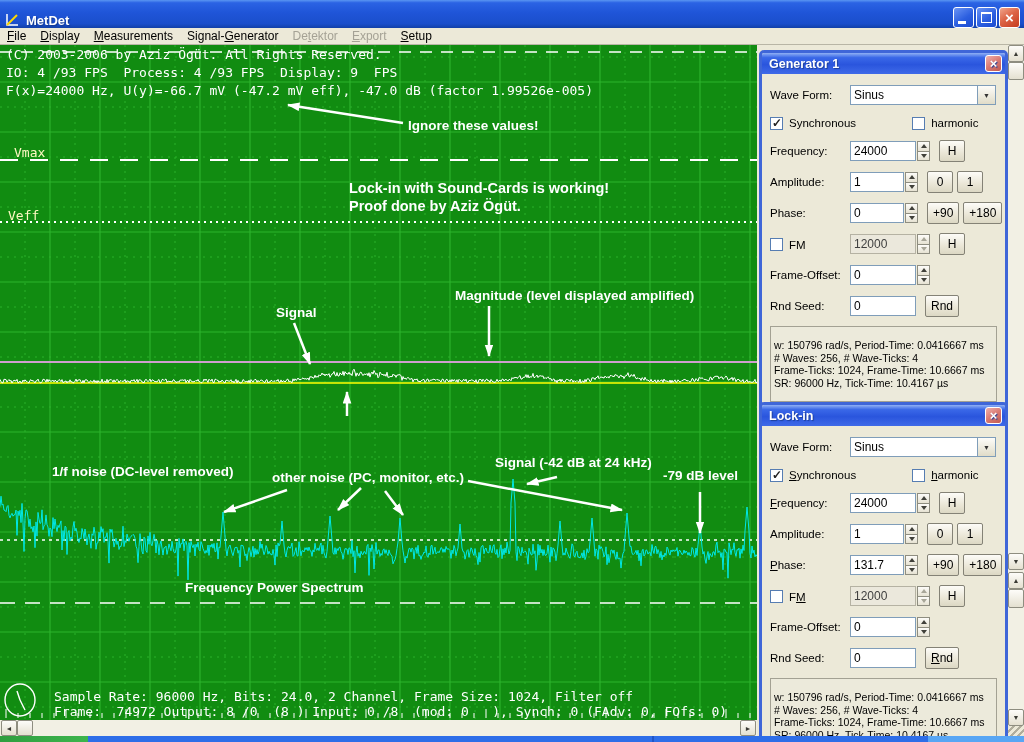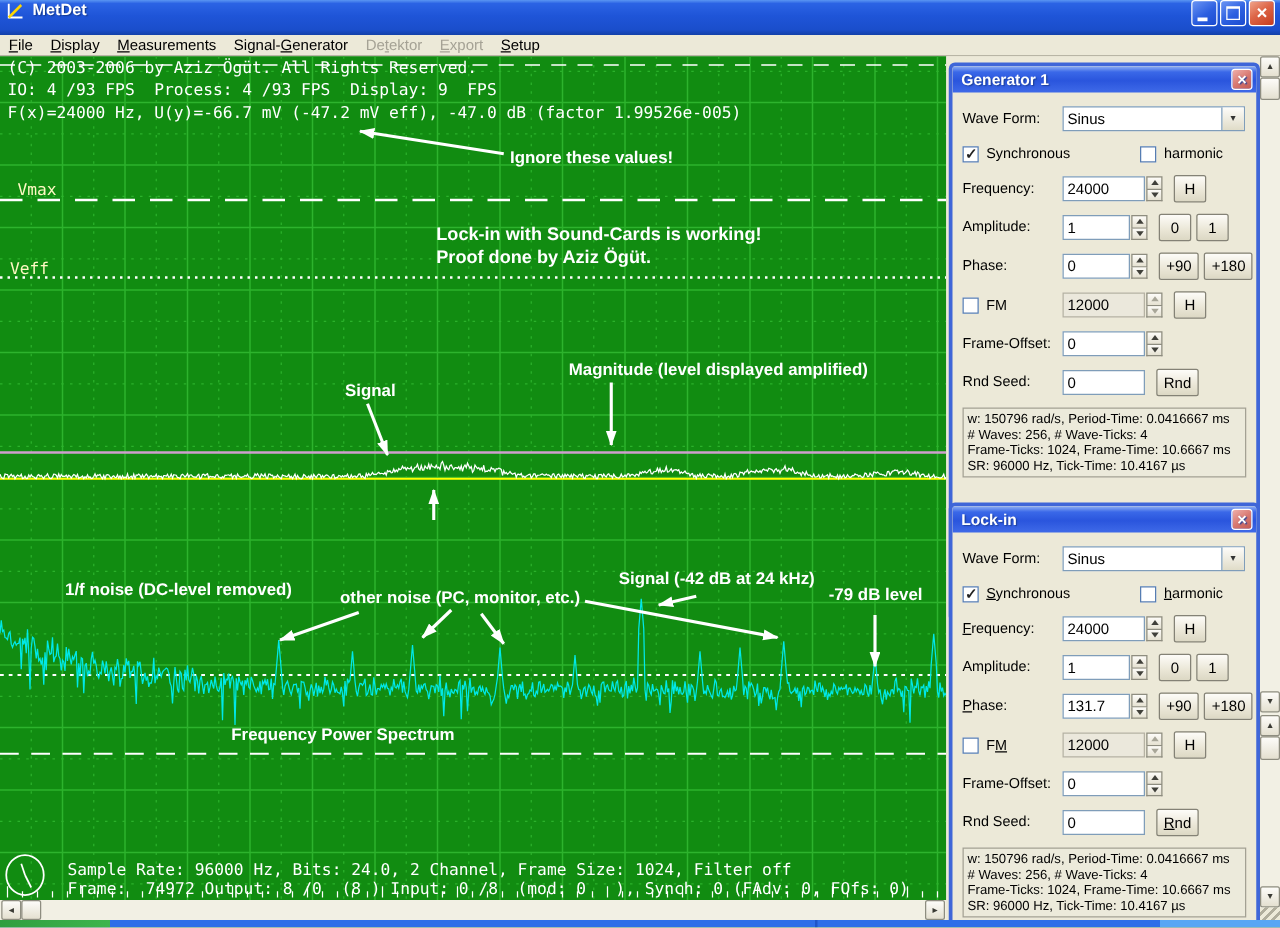--- a/index.html
+++ b/index.html
@@ -1,21 +1,21 @@
 <!DOCTYPE html>
 <html><head>
 <meta charset="utf-8">
 <style>
   html,body{margin:0;padding:0;background:#d4d0c8;}
   .app{position:relative;width:1024px;height:742px;overflow:hidden;background:#ece9d8;
        font-family:"Liberation Sans",sans-serif;-webkit-font-smoothing:none;}
   
   .titlebar{position:absolute;left:0;top:0;width:1024px;height:28px;box-sizing:border-box;
     background:linear-gradient(180deg,#5a96f2 0%,#2b63e4 10%,#1f55d8 45%,#1a4ecb 85%,#1240a8 100%);
-    display:flex;align-items:flex-start;padding-left:4px;}
+    display:flex;align-items:flex-end;padding-left:4px;}
   .app-icon{width:17px;height:17px;display:inline-flex;}
   .title-text{color:#fff;font-weight:bold;font-size:13px;margin-left:5px;text-shadow:1px 1px 1px #12398f;}
   .win-btns{margin-left:auto;display:flex;gap:2px;padding-right:4px;}
   .wbtn{width:21px;height:21px;border-radius:3px;border:1px solid #fff;box-sizing:border-box;
     position:relative;display:flex;align-items:center;justify-content:center;}
   .wbtn.min,.wbtn.max{background:linear-gradient(145deg,#6a94f4,#2c5fe0 55%,#1b4bd0);}
   .wbtn.close{background:linear-gradient(145deg,#f0a58c,#dd6547 45%,#c53b1e);}
   .g-min{position:absolute;left:4px;bottom:3px;width:8px;height:3px;background:#fff;}
   .g-max{width:9px;height:8px;border:1px solid #fff;border-top:2px solid #fff;}
   .g-close::before{content:"×";color:#fff;font-weight:bold;font-size:15px;line-height:1;}
@@ -56,21 +56,21 @@
     background:linear-gradient(180deg,#8fb0f4 0%,#3a68e8 22%,#2a55dd 55%,#3f6ae8 100%);text-shadow:1px 1px 1px #1c3f9a;}
   .pclose{margin-left:auto;width:17px;height:17px;box-sizing:border-box;border:1px solid #fff;border-radius:3px;
     background:linear-gradient(145deg,#efb0ac,#d97a72 50%,#c25a50);display:flex;align-items:center;justify-content:center;}
   .pclose::before{content:"×";color:#fff;font-weight:bold;font-size:13px;line-height:1;}
   .pbody{padding:10px 0 0 8px;font-size:11.5px;color:#000;}
   .prow{display:flex;align-items:center;margin-bottom:9px;height:22px;}
   .prow.checks{height:16px;}
   .plabel{width:80px;flex:none;}
   .pinput{height:20px;box-sizing:border-box;border:1px solid #7f9db9;background:#fff;
     font:12px "Liberation Sans",sans-serif;padding:0 0 0 3px;}
-  .pinput.dis{background:#ebe8dc;color:#000000;border-color:#b5b2a3;}
+  .pinput.dis{background:#ebe8dc;color:#404040;border-color:#b5b2a3;}
   .w64{width:66px;}.w52{width:54px;}
   .spin{width:13px;height:20px;display:flex;flex-direction:column;margin-left:1px;flex:none;}
   .spb{flex:1;background:linear-gradient(#fdfcf9,#e6e2d2);border:1px solid #8e8d80;box-sizing:border-box;
     display:flex;align-items:center;justify-content:center;}
   .spb+.spb{border-top:none;}
   .tri-u{width:0;height:0;border-left:3px solid transparent;border-right:3px solid transparent;border-bottom:4px solid #40403a;}
   .tri-d{width:0;height:0;border-left:3px solid transparent;border-right:3px solid transparent;border-top:4px solid #40403a;}
   .spin.dis .tri-u{border-bottom-color:#a8a698;}
   .spin.dis .tri-d{border-top-color:#a8a698;}
   .pbtn{height:22px;box-sizing:border-box;border:1px solid #848276;border-radius:2px;min-width:26px;padding:0 5px;
@@ -81,21 +81,21 @@
   .combo-btn{width:17px;align-self:stretch;border-left:1px solid #7f9db9;
     background:linear-gradient(#fdfcf9,#e0dcc8);display:flex;align-items:center;justify-content:center;}
   .combo-btn::before{content:"▼";font-size:7px;color:#333;}
   .chk{display:flex;align-items:center;}
   .harm{margin-left:56px;}
   .box{width:13px;height:13px;box-sizing:border-box;background:#fff;border:1px solid #567db2;position:relative;flex:none;}
   .box[data-checked="true"]::before{content:"✓";position:absolute;left:1px;top:-2px;font-size:12px;font-weight:bold;color:#222;}
   .chklabel{margin-left:6px;}
   .fmlab{width:80px;flex:none;display:flex;align-items:flex-end;}
   .pinfo{margin-top:8px;width:227px;box-sizing:border-box;border:1px solid #a3a193;background:#eceadb;
-    padding:2px 3px;font-size:10.5px;line-height:12.5px;color:#000;}
+    padding:12px 3px;font-size:10.5px;line-height:12.5px;color:#000;}
   
   .vtrack{position:absolute;left:1008px;top:45px;width:16px;height:691px;background:#f2f0e4;}
   .htrack{position:absolute;left:0;top:720px;width:757px;height:16px;background:#f2f0e4;}
   .sbx{position:absolute;width:16px;height:17px;box-sizing:border-box;border:1px solid #8e8d80;border-radius:2px;
     background:linear-gradient(#fdfcf9,#e4e0d0);display:flex;align-items:center;justify-content:center;font-size:7px;color:#3a3a34;}
   .sbx.h{height:16px;width:16px;}
   .sth{position:absolute;width:16px;box-sizing:border-box;border:1px solid #8e8d80;border-radius:2px;
     background:linear-gradient(#fdfcf9,#e4e0d0);}
   .up::before{content:"▲";} .dn::before{content:"▼";} .lf::before{content:"◄";} .rt::before{content:"►";}
   #grip{position:absolute;left:1008px;top:726px;width:16px;height:10px;background:

